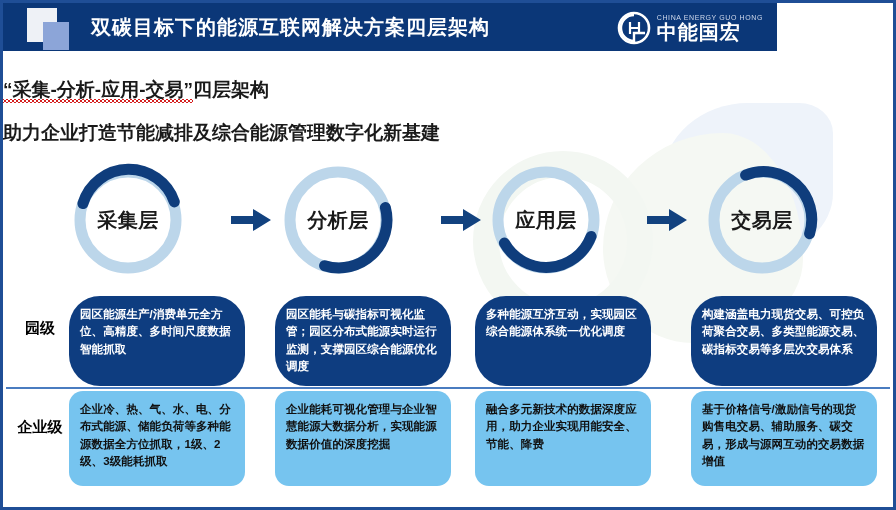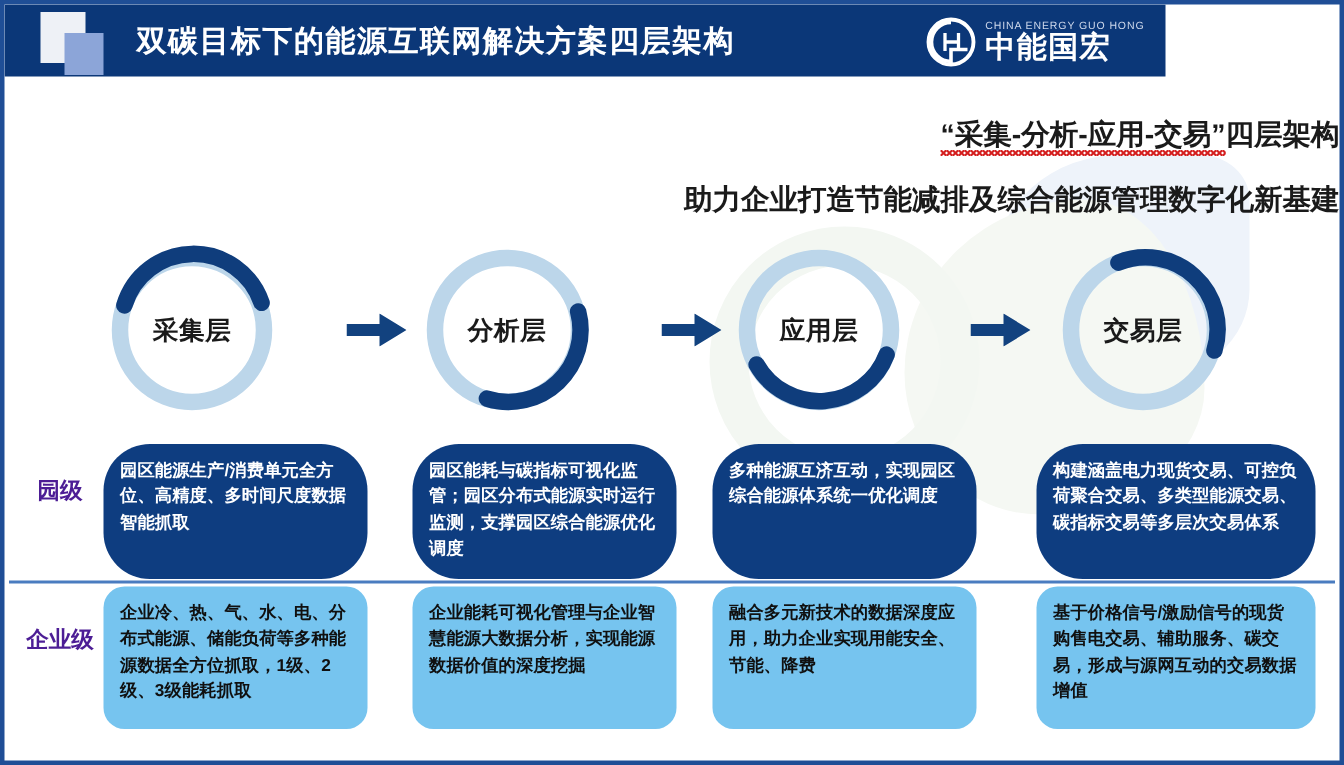--- a/index.html
+++ b/index.html
@@ -94,21 +94,21 @@
     left: 660px; top: 100px;
     width: 170px; height: 150px;
     background: #eef3fa;
     border-radius: 50% 20% 40% 30%;
   }
 
   
   #title-block {
     position: absolute; left: 0; top: 74px;
     width: 890px;
-    text-align: right;
+    text-align: left;
     z-index: 2;
   }
   #title-1 {
     font-size: 19px; font-weight: bold; color: #1a1a1a;
     display: inline-block; position: relative;
   }
   #title-1 .squiggle {
     position: relative;
   }
   #title-1 .squiggle::after {
@@ -134,42 +134,42 @@
   }
   .circle-wrap {
     position: absolute; top: 0;
     width: 118px; height: 118px;
   }
   .circle-wrap svg { position: absolute; left: 0; top: 0; }
   .circle-label {
     position: absolute; left: 0; top: 0;
     width: 118px; height: 118px;
     display: flex; align-items: center; justify-content: center;
-    font-size: 17px; font-weight: bold; color: #1a1a1a;
+    font-size: 20px; font-weight: bold; color: #1a1a1a;
     letter-spacing: 0.5px;
   }
   .arrow {
     position: absolute; top: 48px;
     width: 40px; height: 22px;
   }
 
   
   #divider {
     position: absolute; left: 3px; top: 384px;
     width: 884px; height: 2px;
     background: #4a7cc0;
     z-index: 3;
   }
 
   
   .row-label {
     position: absolute; left: 14px;
     width: 46px;
     text-align: center;
-    font-size: 15px; font-weight: bold; color: #4c1d95;
+    font-size: 15px; font-weight: bold; color: #000000;
     line-height: 1.15;
     z-index: 4;
   }
   #row-label-park { top: 316px; }
   #row-label-ent   { top: 415px; }
 
   
   .card {
     position: absolute;
     border-radius: 14px;

